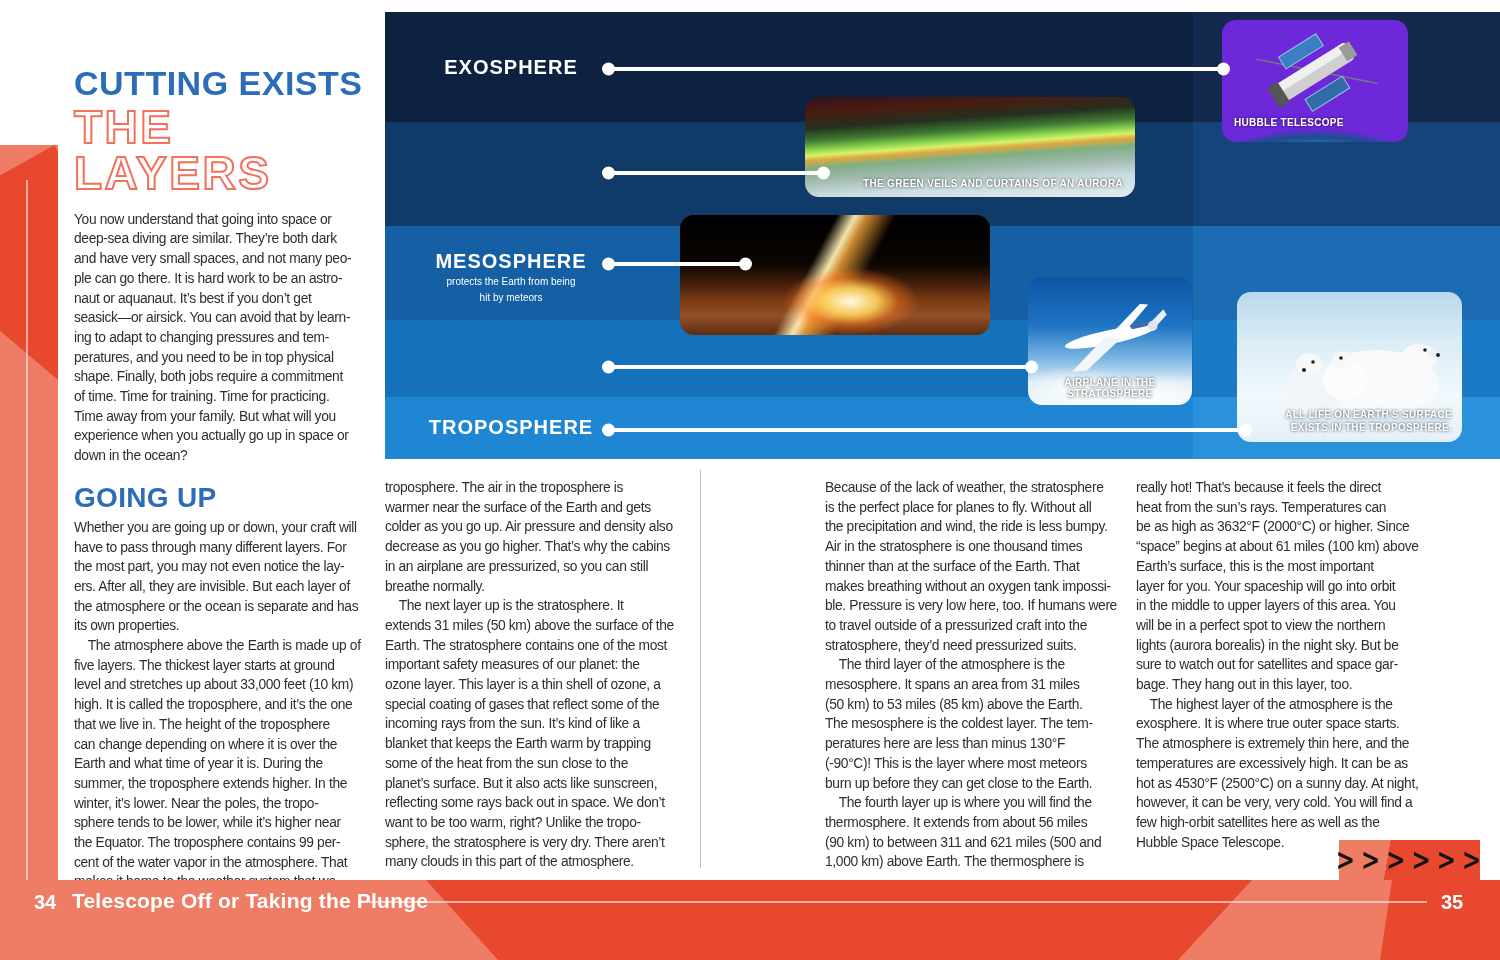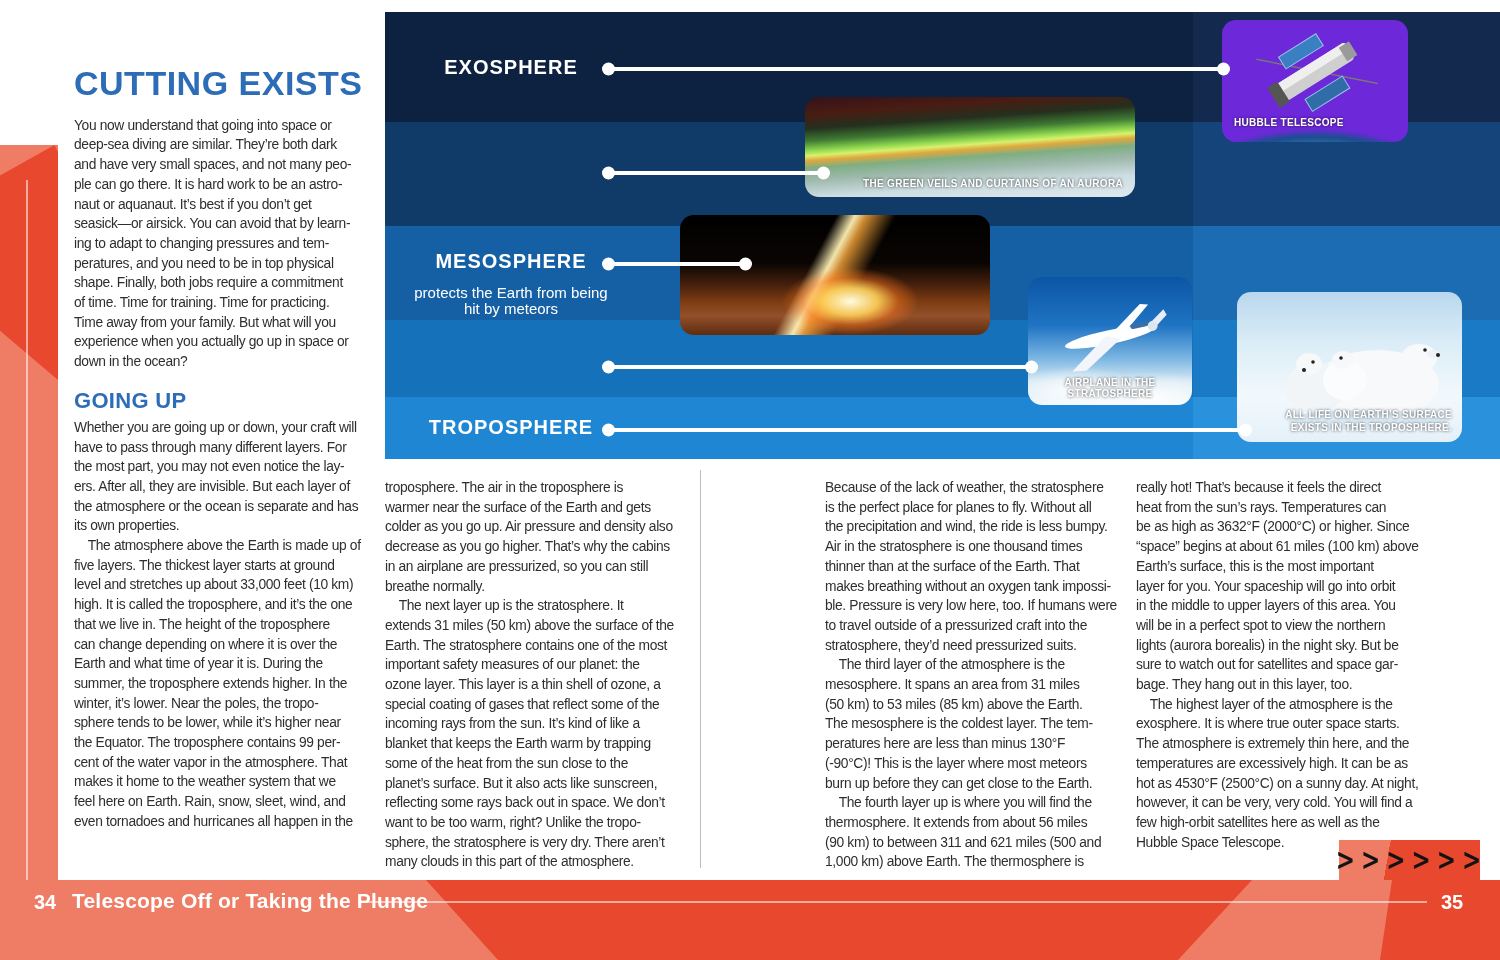--- a/index.html
+++ b/index.html
@@ -14,41 +14,41 @@
   .strip-vline{left:26px;top:180px;width:2px;height:722px;background:rgba(255,255,255,.55);}
 
   
   .article{left:74px;top:66px;width:302px;}
   .title1{font-size:34px;font-weight:800;color:#2d6cb6;letter-spacing:.5px;line-height:1.05;}
   .title2{font-size:46px;font-weight:800;letter-spacing:2.5px;line-height:1.0;
           color:#ffffff;-webkit-text-stroke:2px #f2705c;margin-top:2px;}
   .bodytext{font-size:13.8px;line-height:19.7px;color:#2e2e2e;letter-spacing:-.35px;
             white-space:pre;}
   .intro{margin-top:14px;}
-  .goingup{font-size:22px;font-weight:800;color:#2d6cb6;margin-top:16px;letter-spacing:.3px;}
+  .goingup{font-size:28px;font-weight:800;color:#2d6cb6;margin-top:16px;letter-spacing:.3px;}
   .col1{margin-top:4px;}
 
   
   .col2{left:385px;top:478px;width:312px;}
   .col3{left:825px;top:478px;width:312px;}
   .col4{left:1136px;top:478px;width:312px;}
   .gutter-line{left:700px;top:470px;width:1px;height:398px;background:#bcbcbc;}
 
   
   .diagram{left:385px;top:12px;width:1115px;height:447px;}
   .band{position:absolute;left:0;width:1115px;}
   .band1{top:0;height:110px;background:linear-gradient(90deg,#0d2240 0 72.5%,#13294e 72.5% 100%);}
   .band2{top:110px;height:104px;background:linear-gradient(90deg,#103a68 0 72.5%,#15447a 72.5% 100%);}
   .band3{top:214px;height:94px;background:linear-gradient(90deg,#1560a4 0 72.5%,#1b6cb2 72.5% 100%);}
   .band4{top:308px;height:77px;background:linear-gradient(90deg,#1571ba 0 72.5%,#1b7ac6 72.5% 100%);}
   .band5{top:385px;height:62px;background:linear-gradient(90deg,#1f86d3 0 72.5%,#2a91dd 72.5% 100%);}
 
   .layer-label{position:absolute;left:0;width:252px;text-align:center;color:#fff;}
   .layer-name{font-size:20px;font-weight:800;letter-spacing:1px;}
-  .layer-sub{font-size:15px;line-height:16px;white-space:pre-line;margin-top:12px;}
+  .layer-sub{font-size:10px;line-height:16px;white-space:pre-line;margin-top:1px;}
   .ll1{top:44px;} .ll2{top:148px;} .ll3{top:238px;} .ll4{top:330px;} .ll5{top:404px;}
 
   .connector{position:absolute;height:3.5px;background:#fff;border-radius:2px;z-index:6;}
   .connector::before,.connector::after{content:"";position:absolute;top:50%;width:13px;height:13px;
       border-radius:50%;background:#fff;transform:translateY(-50%);}
   .connector::before{left:-5px;} .connector::after{right:-5px;}
   .cn1{left:222px;top:55px;width:618px;}
   .cn2{left:222px;top:159px;width:218px;}
   .cn3{left:222px;top:250px;width:140px;}
   .cn4{left:222px;top:353px;width:426px;}
@@ -97,20 +97,21 @@
 </style>
 </head>
 <body>
 
 <div class="abs strip-salmon"></div>
 <div class="abs strip-red"></div>
 <div class="abs strip-vline"></div>
 
 <div class="abs article">
   <div class="title1">CUTTING EXISTS</div>
+  <div class="title2">THE LAYERS</div>
   <div class="bodytext intro">You now understand that going into space or
 deep-sea diving are similar. They’re both dark
 and have very small spaces, and not many peo-
 ple can go there. It is hard work to be an astro-
 naut or aquanaut. It’s best if you don’t get
 seasick—or airsick. You can avoid that by learn-
 ing to adapt to changing pressures and tem-
 peratures, and you need to be in top physical
 shape. Finally, both jobs require a commitment
 of time. Time for training. Time for practicing.

